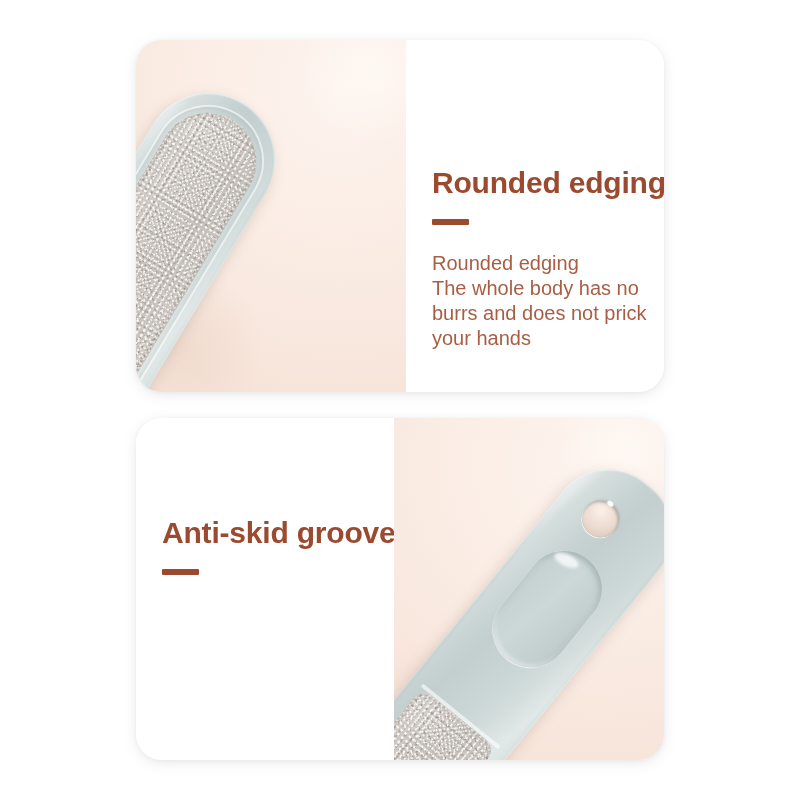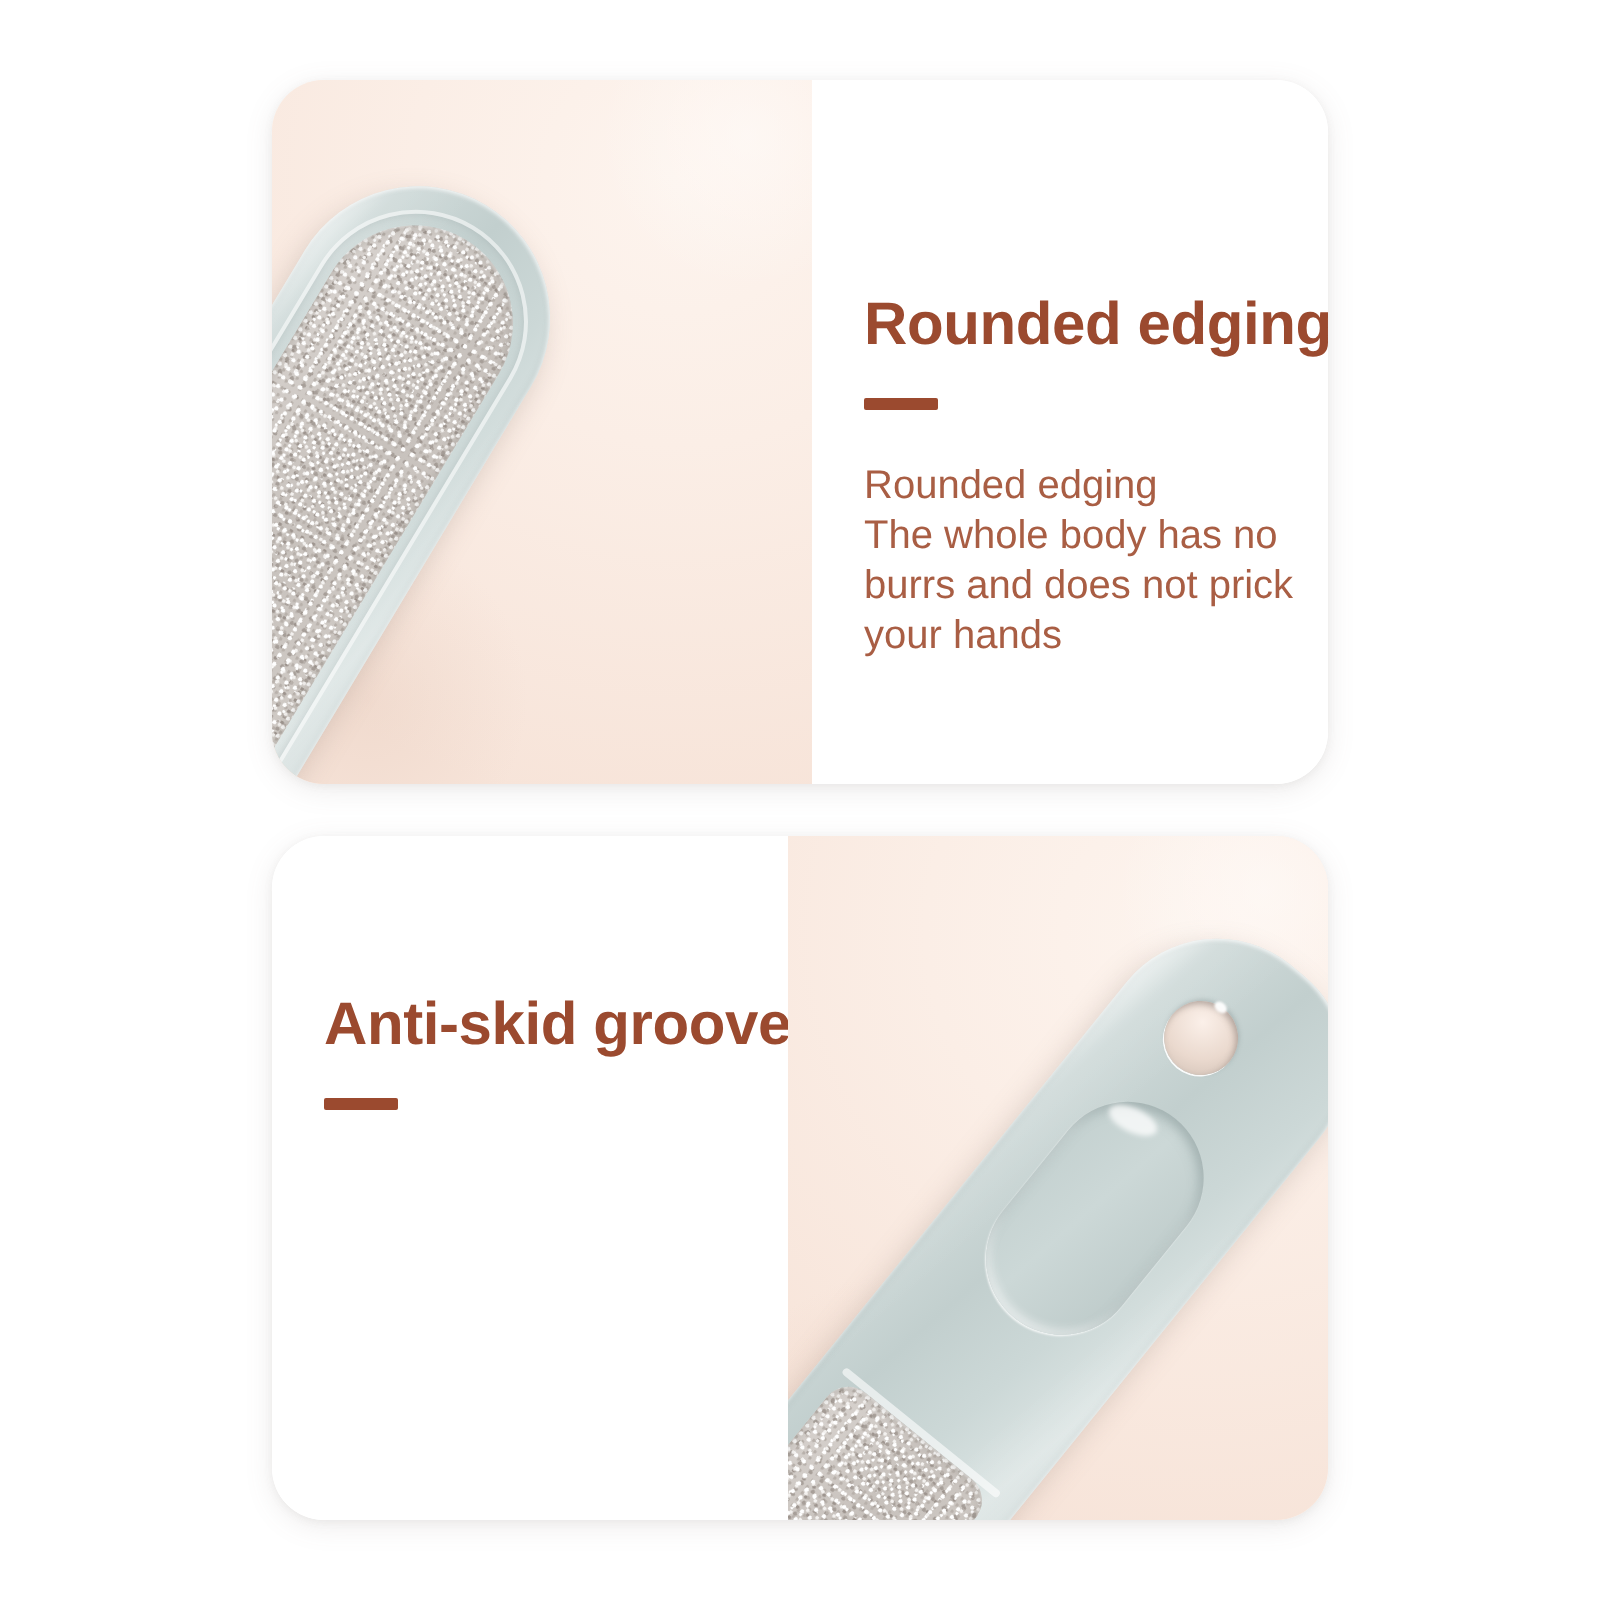--- a/index.html
+++ b/index.html
@@ -49,20 +49,21 @@
 
   
   #card-bottom .photo-pane { order: 2; }
   #card-bottom .text-pane  { order: 1; }
 
   
   .text-inner {
     position: absolute;
     left: 26px;
     right: 14px;
+    margin-top: 20px;
   }
   #card-top .text-inner    { top: 106px; }
   #card-bottom .text-inner { top: 78px; }
 
   .feature-title {
     color: #9b4a2f;
     font-size: 30px;
     font-weight: bold;
     line-height: 1.1;
     letter-spacing: -0.2px;

